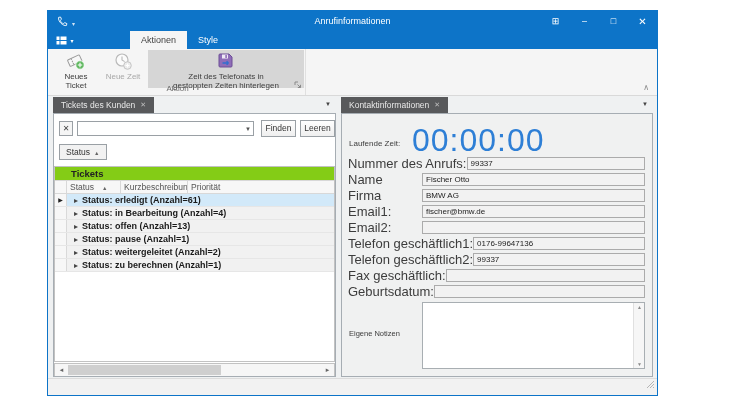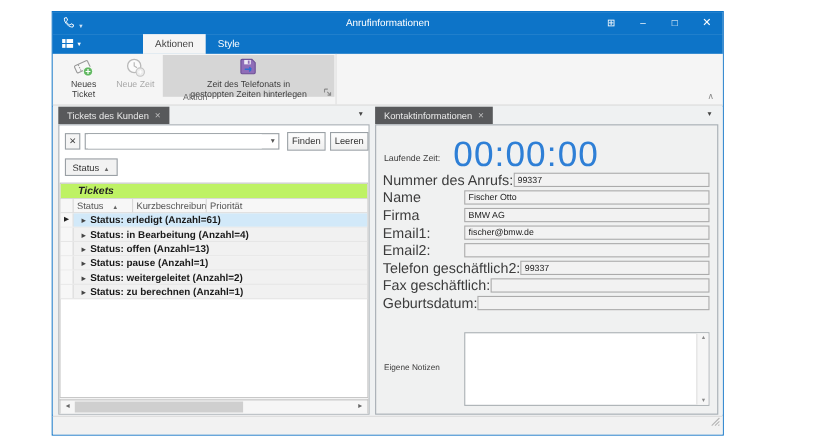--- a/index.html
+++ b/index.html
@@ -69,21 +69,21 @@
          text-align:center; line-height:15px; }
   .btn.finden { left:207px; width:35px; }
   .btn.leeren { left:246px; width:35px; }
   .chip { position:absolute; left:5px; top:30px; height:16px; border:1px solid #9aa0a5;
           background:#f2f2f2; font-size:8.5px; color:#333; padding:0 6px; line-height:14px; }
   .chip .sort { font-size:5.5px; color:#666; margin-left:4px; }
 
   .grid { position:absolute; left:0; right:0; top:52px; bottom:14px; border:1px solid #c2c2c2;
           background:#ffffff; overflow:hidden; }
   .grid-title { height:14px; line-height:14px; padding-left:16px; font-weight:bold;
-                font-size:9.5px; color:#222; background:#bef264; border-bottom:1px solid #d8d8d8;font-style:italic; }
+                font-size:9.5px; color:#222; background:#84cc16; border-bottom:1px solid #d8d8d8; }
   .grid-cols { display:flex; height:13px; background:#f7f7f7; border-bottom:1px solid #d8d8d8;
                font-size:8.5px; color:#555; }
   .gc { border-right:1px solid #d8d8d8; padding-left:3px; line-height:12px; white-space:nowrap;
         overflow:hidden; }
   .gc.ind { flex:0 0 12px; padding:0; }
   .gc.c1 { flex:0 0 54px; }
   .gc.c2 { flex:0 0 67px; }
   .gc.c3 { flex:1; border-right:none; }
   .gc .sort { font-size:5.5px; color:#666; margin-left:8px; }
 
@@ -345,20 +345,24 @@
             <div class="frow">
               <label>Email1:</label>
               <input value="fischer@bmw.de" style="">
             </div>
 
             <div class="frow">
               <label>Email2:</label>
               <input style="">
             </div>
 
+            <div class="frow">
+              <label>Telefon geschäftlich1:</label>
+              <input value="0176-99647136" style="">
+            </div>
 
             <div class="frow">
               <label>Telefon geschäftlich2:</label>
               <input value="99337" style="">
             </div>
 
             <div class="frow">
               <label>Fax geschäftlich:</label>
               <input style="">
             </div>

